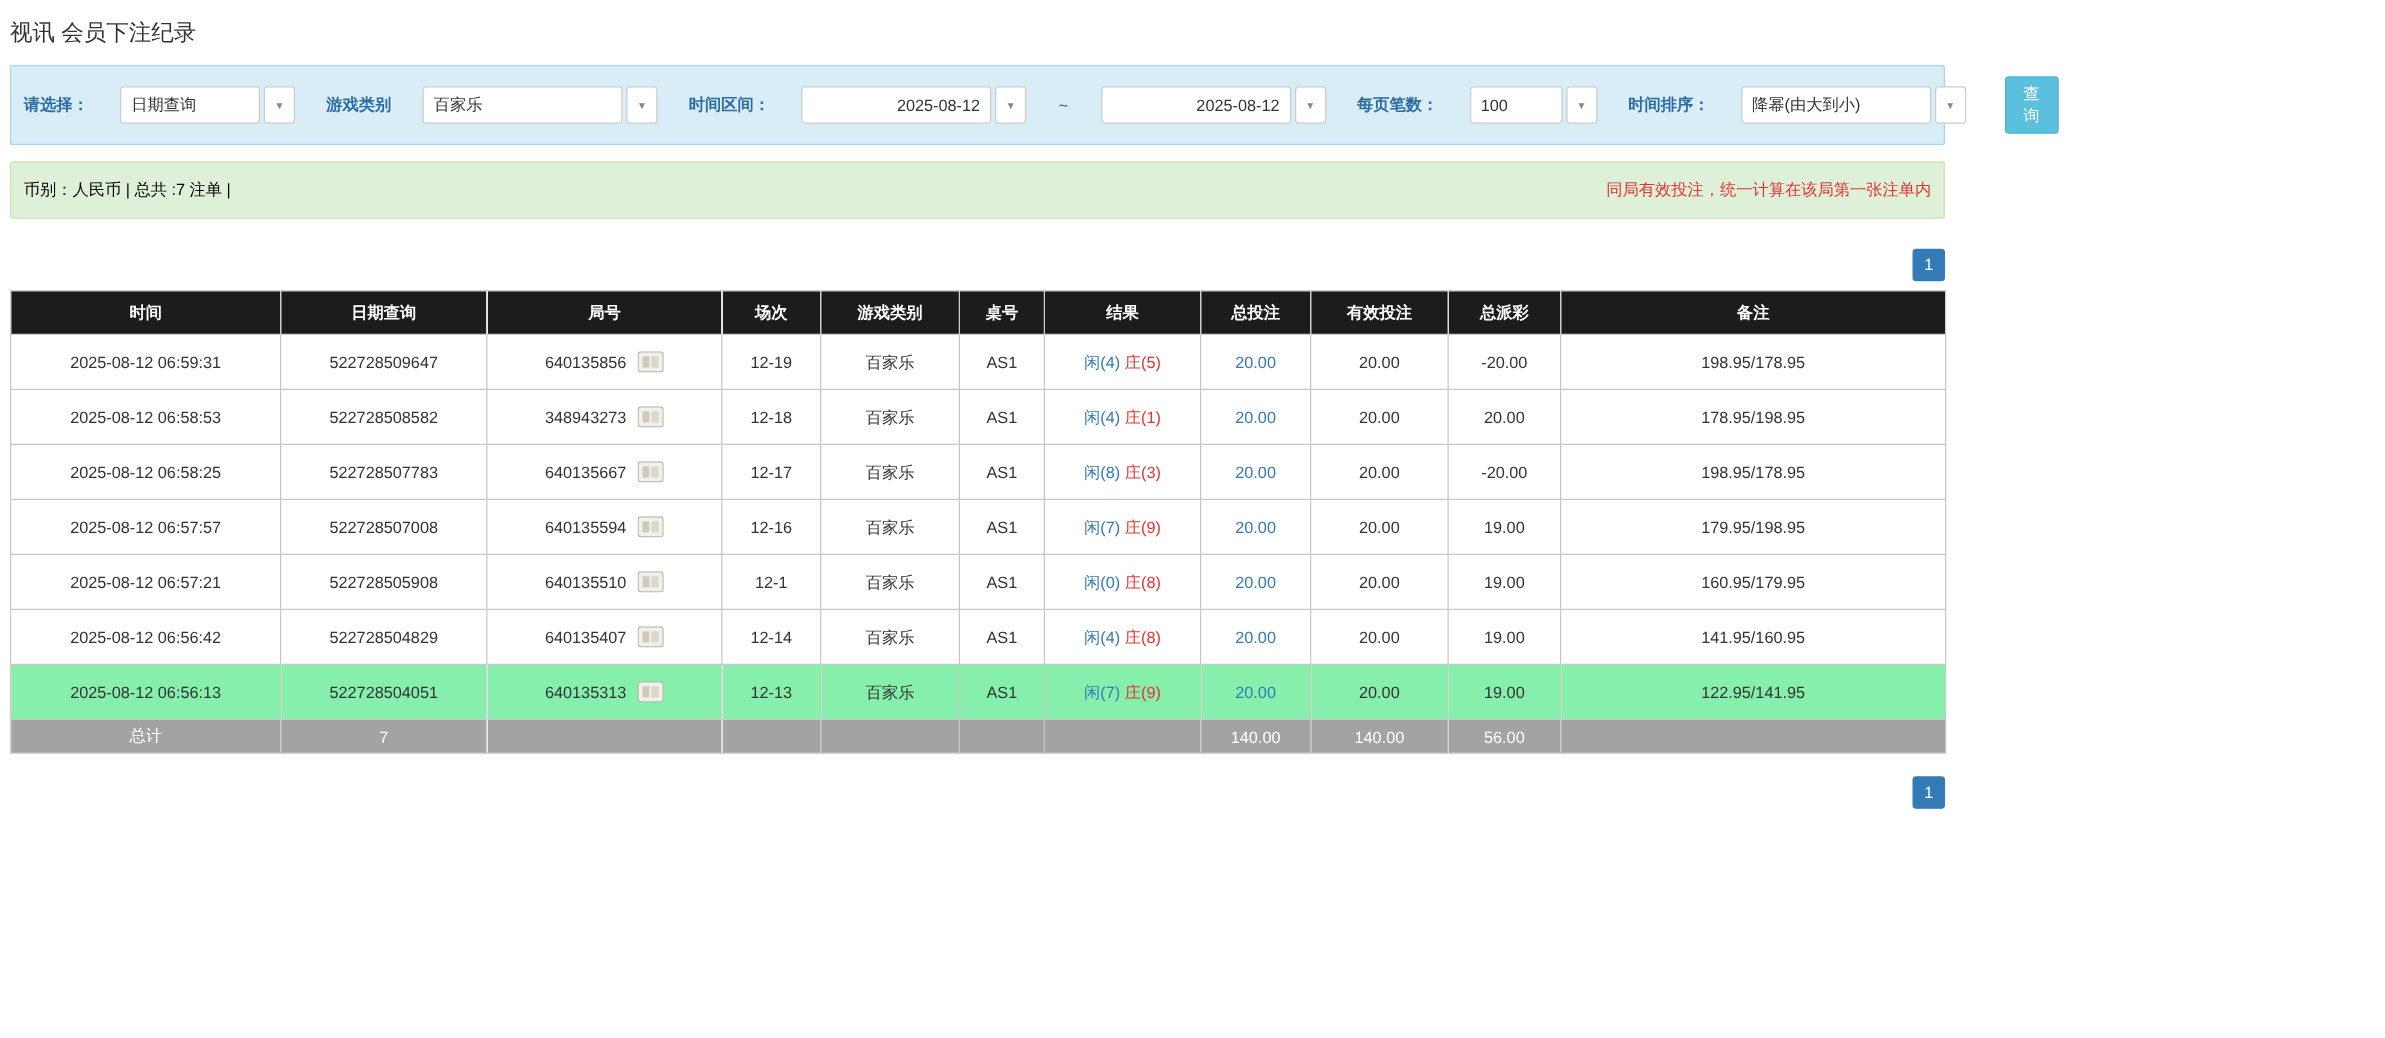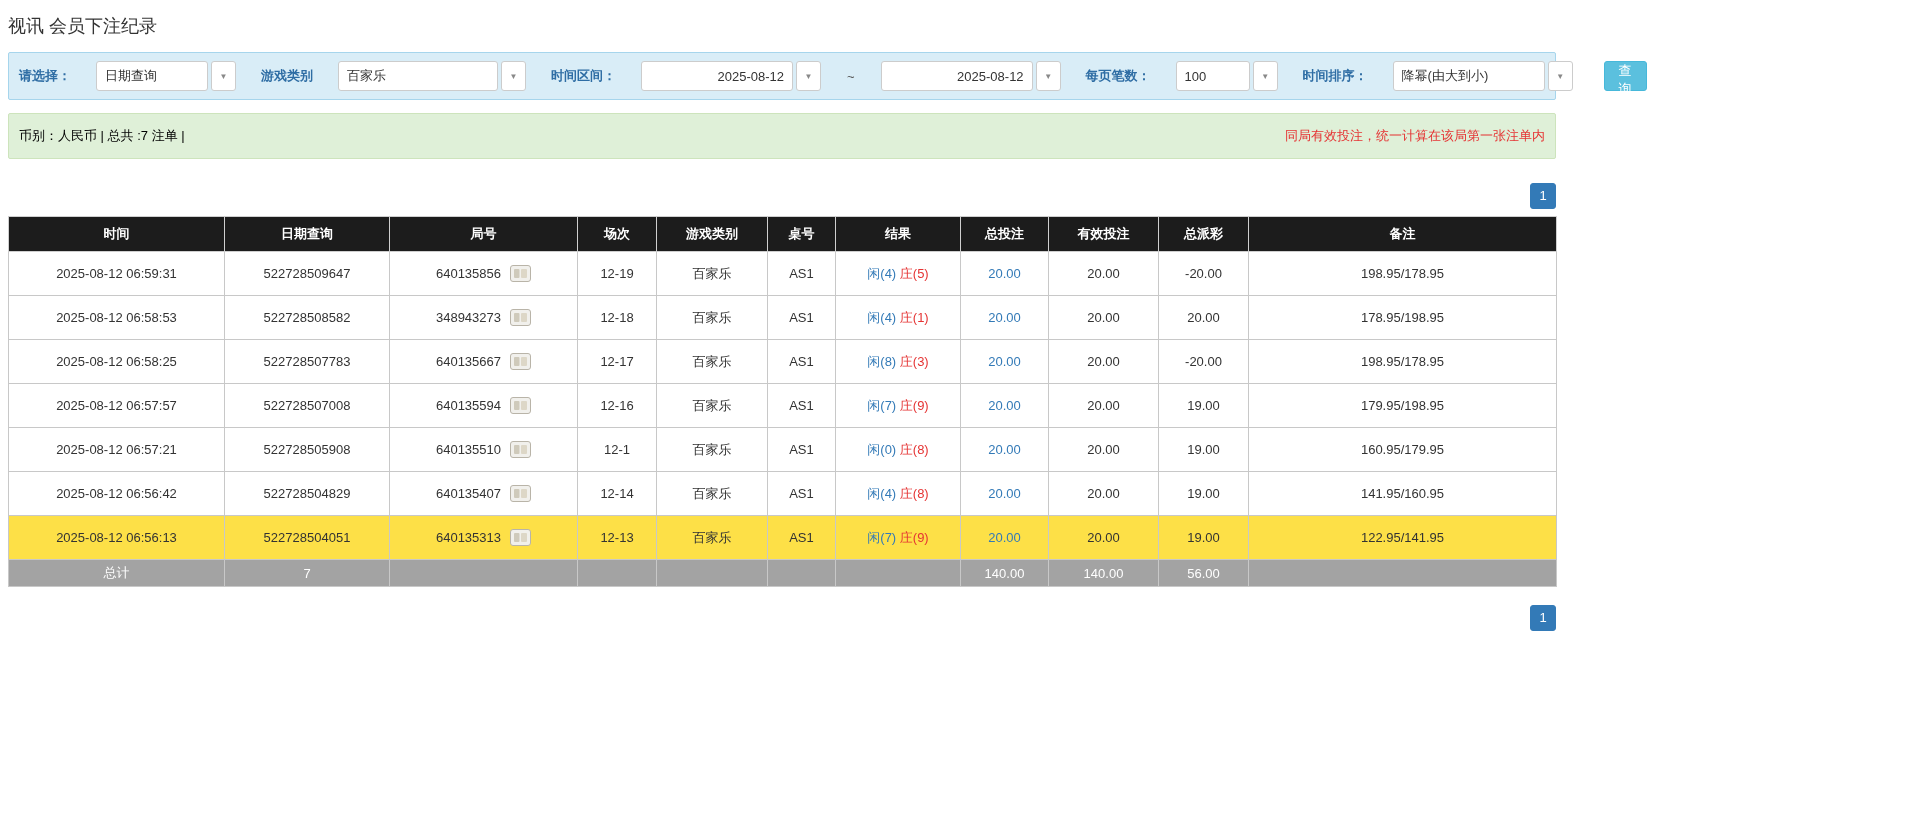--- a/index.html
+++ b/index.html
@@ -37,21 +37,21 @@
   .w-date   { width: 152px; text-align: right; }
   .w-size   { width: 74px;  }
   .w-sort   { width: 152px; }
   .caret-btn {
     width: 25px; height: 30px; border: 1px solid #ccc; border-radius: 3px;
     background: #fff; color: #888; font-size: 8px;
     display: flex; align-items: center; justify-content: center; cursor: pointer;
   }
   .tilde { color: #555; padding: 0 1px; }
   .search-btn {
-    height: 30px; padding: 0 14px; margin-left: 6px;
+    height: 46px; padding: 0 14px; margin-left: 6px;
     background: #5bc0de; border: 1px solid #46b8da; color: #fff;
     border-radius: 3px; font-size: 13px; cursor: pointer; font-family: inherit;
   }
 
   
   .summary-bar {
     background: #dff0d8; border: 1px solid #cde4bc; border-radius: 2px;
     margin-top: 13px; padding: 13px 10px;
     display: flex; justify-content: space-between; align-items: center;
     font-size: 13px;
@@ -73,21 +73,21 @@
   .bet-table th {
     background: #1c1c1c; color: #fff; font-size: 13px; font-weight: bold;
     padding: 8px 4px; border: 1px solid #cfcfcf; text-align: center;
     overflow: hidden; white-space: nowrap;
   }
   .bet-table td {
     border: 1px solid #c8c8c8; padding: 0 6px; height: 44px;
     text-align: center; font-size: 13px; color: #333; background: #fff;
     overflow: hidden; white-space: nowrap;
   }
-  tr.highlight td { background: #fde047; }
+  tr.highlight td { background: #86efac; }
   tr.foot td { background: #a3a3a3; color: #fff; height: 26px; padding: 4px 6px; }
 
   .player { color: #337ab7; }
   .banker { color: #e53333; }
   .bet-link { color: #337ab7; cursor: pointer; }
   .neg { color: #e53333; }
   .replay-icon { display: inline-block; vertical-align: middle; margin-left: 9px; cursor: pointer; line-height: 0; }
   .round-num { vertical-align: middle; }
 </style>
 </head>

